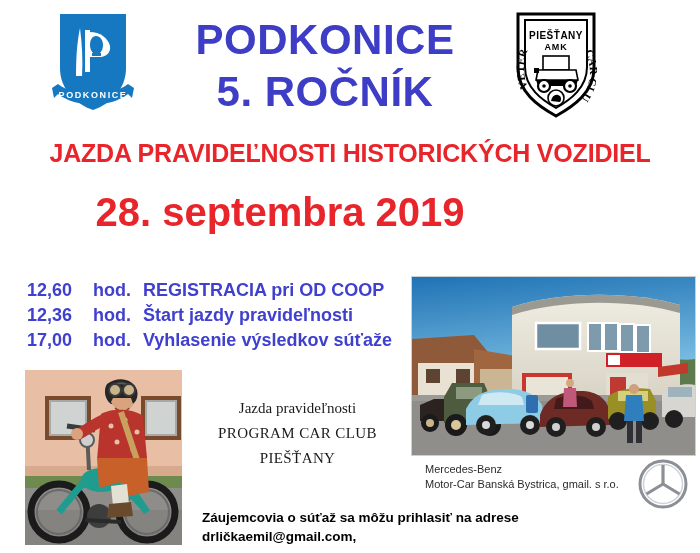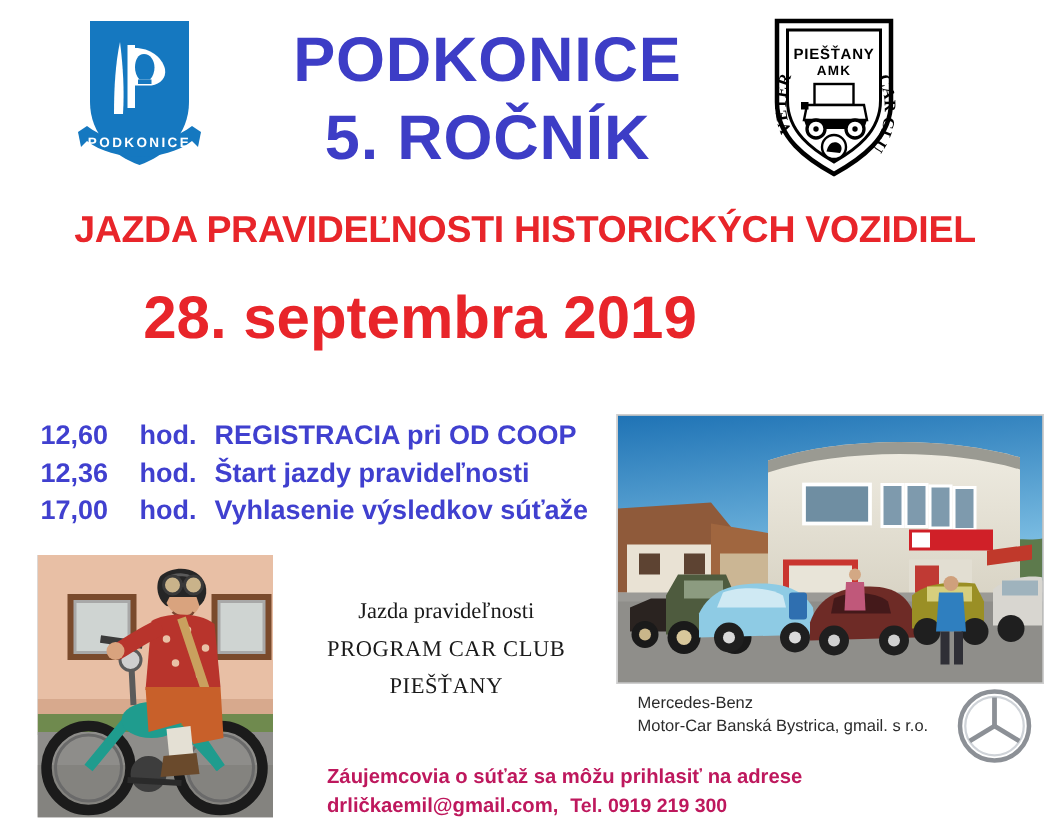--- a/index.html
+++ b/index.html
@@ -159,29 +159,29 @@
   }
   #mercedes-star {
     position: absolute;
     left: 637px; top: 458px;
     width: 52px; height: 52px;
   }
 
   
   #contact-block {
     position: absolute;
-    left: 218px; top: 508px;
+    left: 202px; top: 508px;
     font-family: "Liberation Sans", sans-serif;
     font-weight: bold;
     font-size: 13.5px;
     line-height: 19px;
-    color: #be185d;
+    color: #000000;
     white-space: nowrap;
   }
-  #contact-line2 { display: flex; align-items: baseline; }
+  #contact-line2 { display: flex; align-items: baseline; gap: 32px; }
   #contact-phone { padding-left: 8px; font-size: 13px; }
 </style>
 </head>
 <body>
 
 <div id="poster">
 
   <div id="header-row">
 
     <div id="podkonice-crest">
@@ -452,17 +452,16 @@
       <path d="M26 26 L26 7" stroke="#8c9096" stroke-width="3.2"></path>
       <path d="M26 26 L9.5 36" stroke="#8c9096" stroke-width="3.2"></path>
       <path d="M26 26 L42.5 36" stroke="#8c9096" stroke-width="3.2"></path>
     </svg>
   </div>
 
   <div id="contact-block">
     <div>Záujemcovia o súťaž sa môžu prihlasiť na adrese</div>
     <div id="contact-line2">
       <span>drličkaemil@gmail.com,</span>
-      <span id="contact-phone">Tel. 0919 219 300</span>
     </div>
   </div>
 
 </div>
 
 </body></html>

